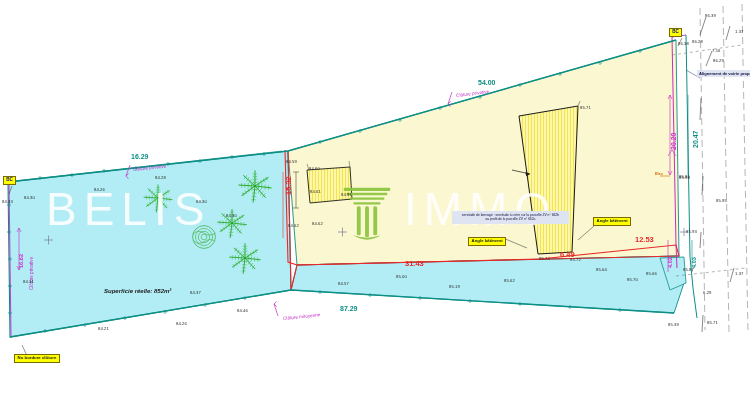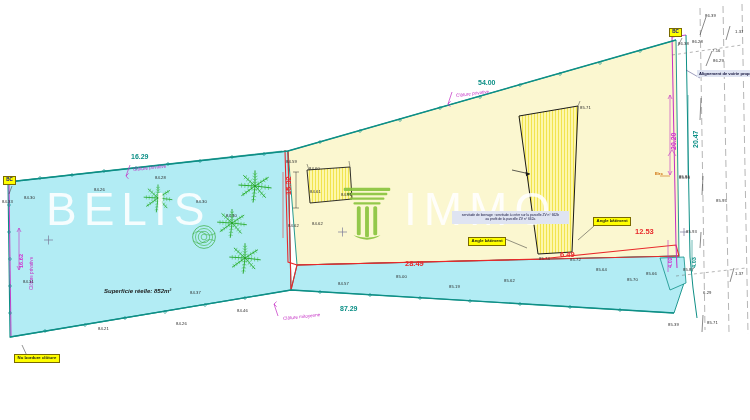--- a/index.html
+++ b/index.html
@@ -343,22 +343,22 @@
     <div class="wm-text wm-right">IMMO</div>
   </div>
 
   <div id="overlay">
 
     <div class="lbl area-txt" style="left:104px;top:288px;">Superficie réelle: 852m²</div>
 
     <div class="lbl dim-teal" style="left:131px;top:153px;">16.29</div>
     <div class="lbl dim-teal" style="left:478px;top:79px;">54.00</div>
     <div class="lbl dim-teal" style="left:340px;top:305px;">87.29</div>
-    <div class="lbl dim-red" style="left:405px;top:260px;">28.49</div>
-    <div class="lbl dim-red" style="left:635px;top:228px;">12.53</div>
+    <div class="lbl dim-red" style="left:405px;top:260px;">31.43</div>
+    <div class="lbl dim-red" style="left:635px;top:236px;">12.53</div>
     <div class="lbl dim-red" style="left:560px;top:251px;">6.49</div>
 
     <div class="lbl dim-red vert" style="left:285px;top:195px;transform:rotate(-90deg);transform-origin:0 0;">15.32</div>
     <div class="lbl dim-mag vert" style="left:670px;top:150px;transform:rotate(-90deg);transform-origin:0 0;">20.20</div>
     <div class="lbl dim-teal vert" style="left:692px;top:148px;transform:rotate(-90deg);transform-origin:0 0;">20.47</div>
     <div class="lbl dim-mag-sm vert" style="left:668px;top:268px;transform:rotate(-90deg);transform-origin:0 0;">4.02</div>
     <div class="lbl dim-teal-sm vert" style="left:692px;top:268px;transform:rotate(-90deg);transform-origin:0 0;">4.03</div>
     <div class="lbl dim-mag-sm vert" style="left:19px;top:268px;transform:rotate(-90deg);transform-origin:0 0;">16.62</div>
 
     <div class="lbl clot" style="left:133px;top:168px;transform:rotate(-6deg);transform-origin:0 0;">Clôture privative</div>

